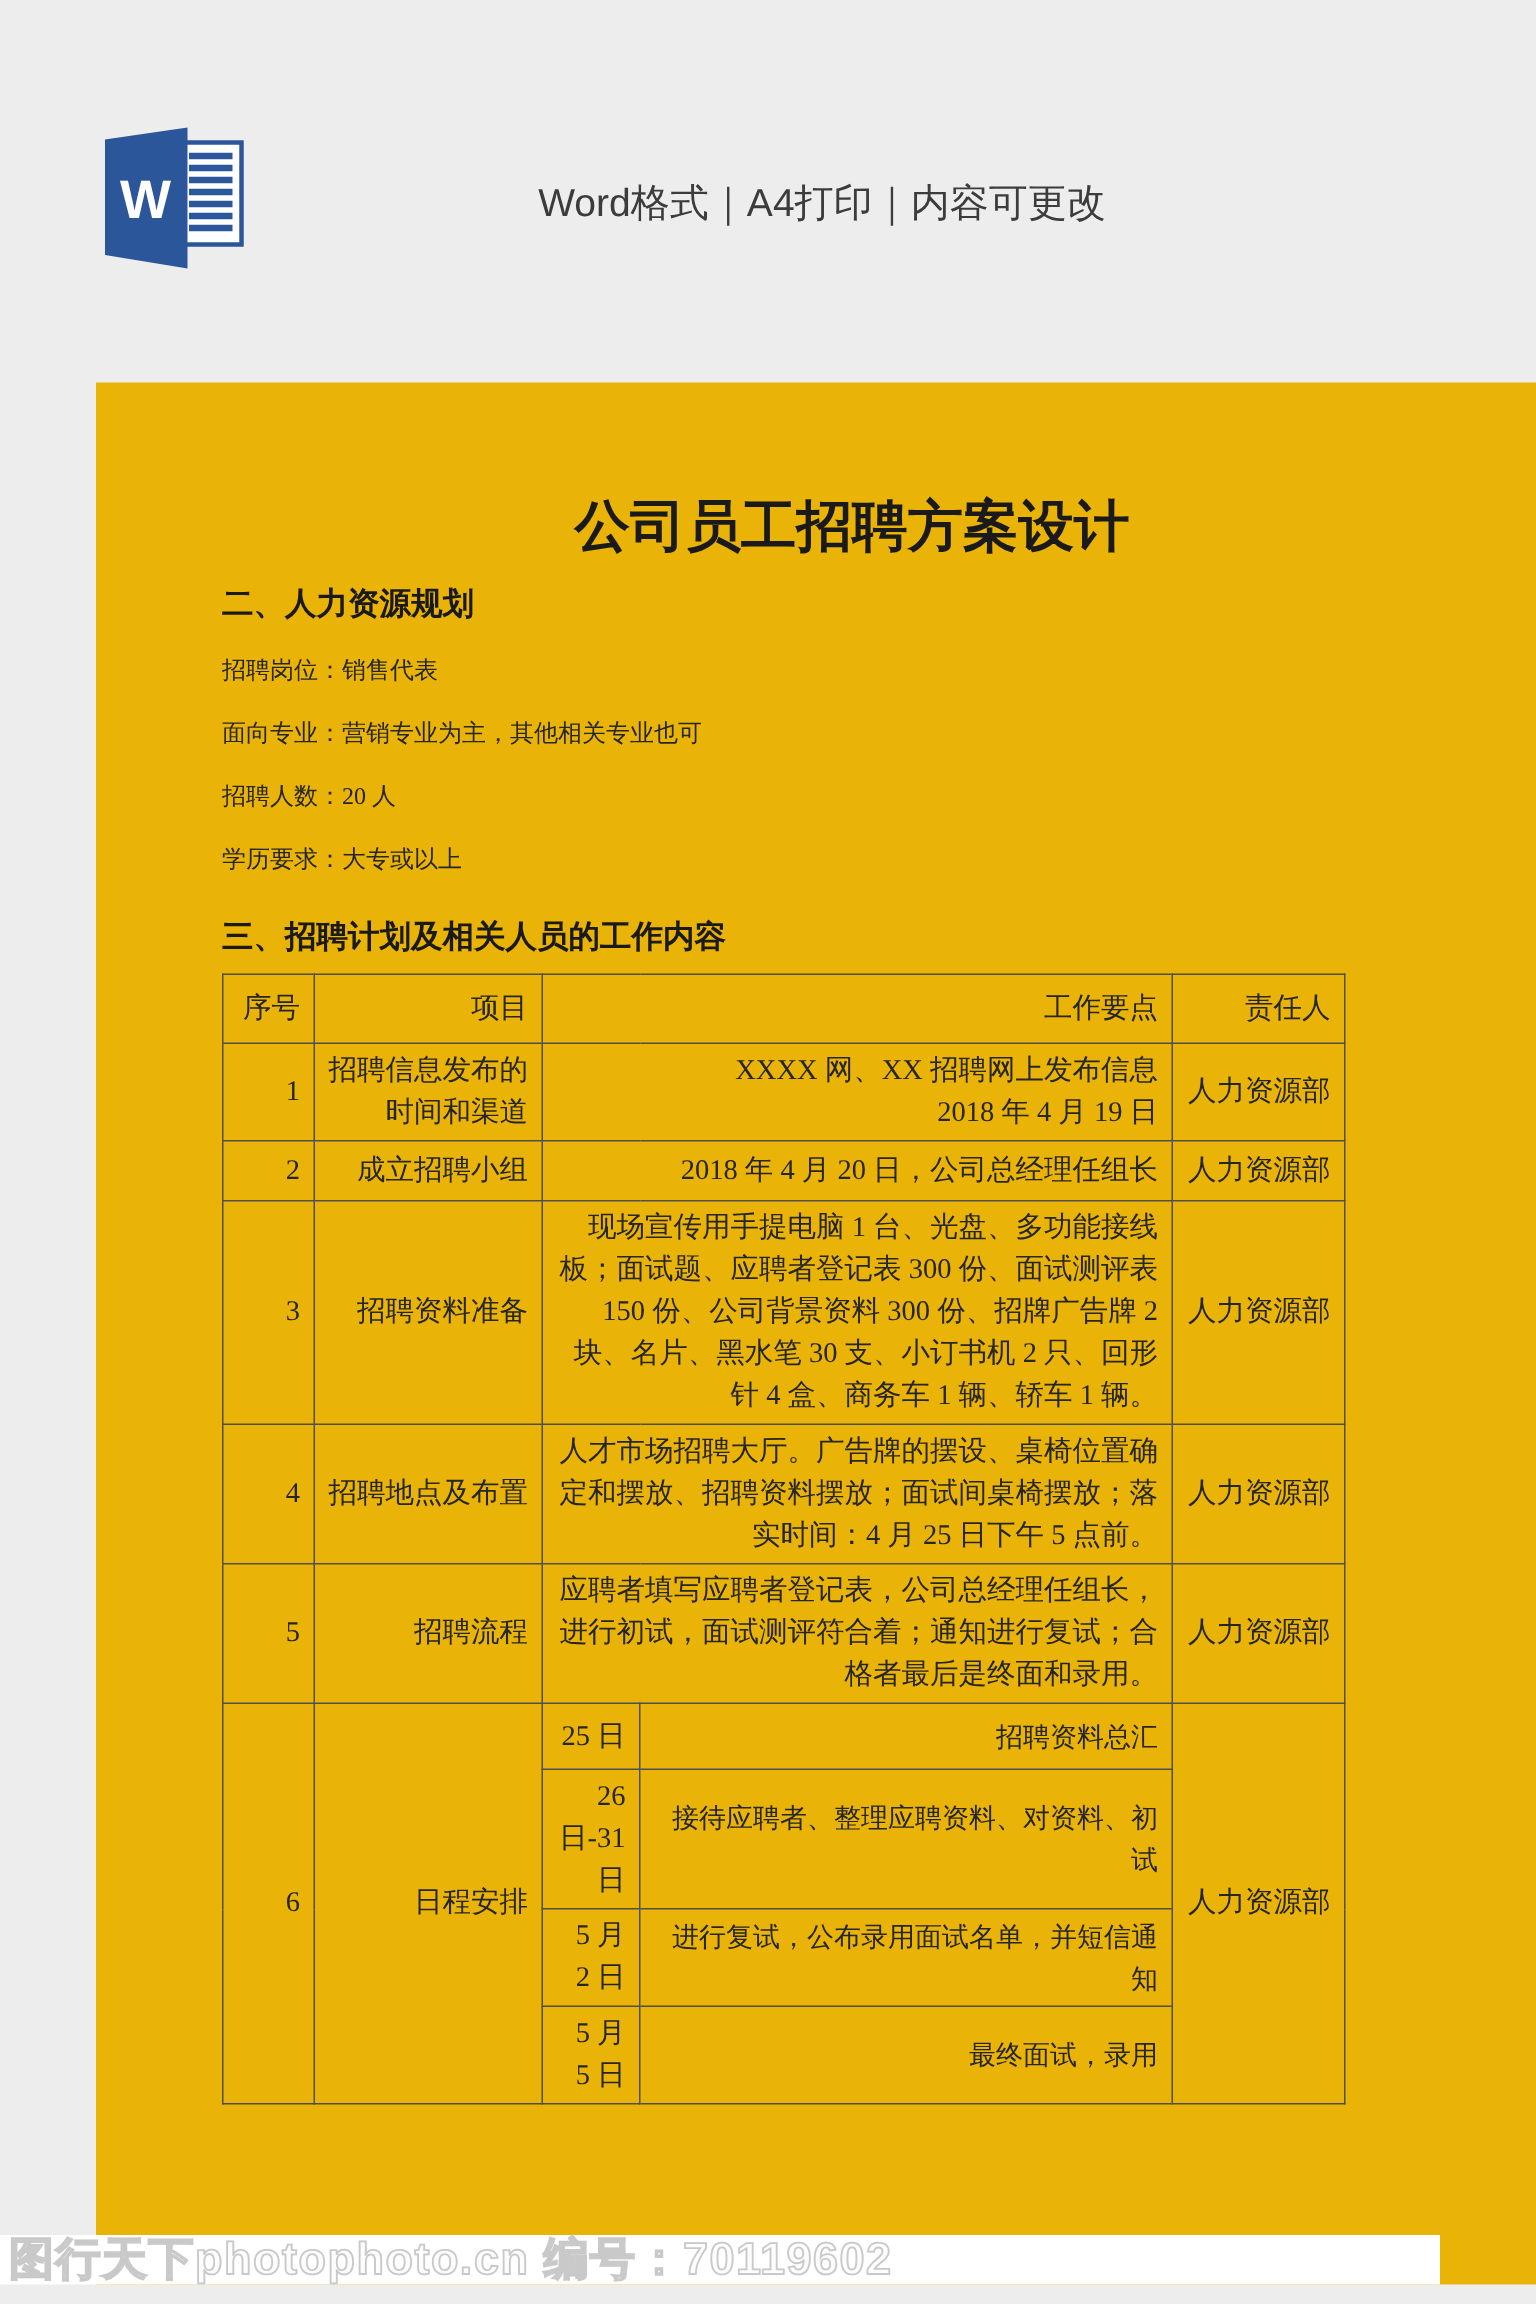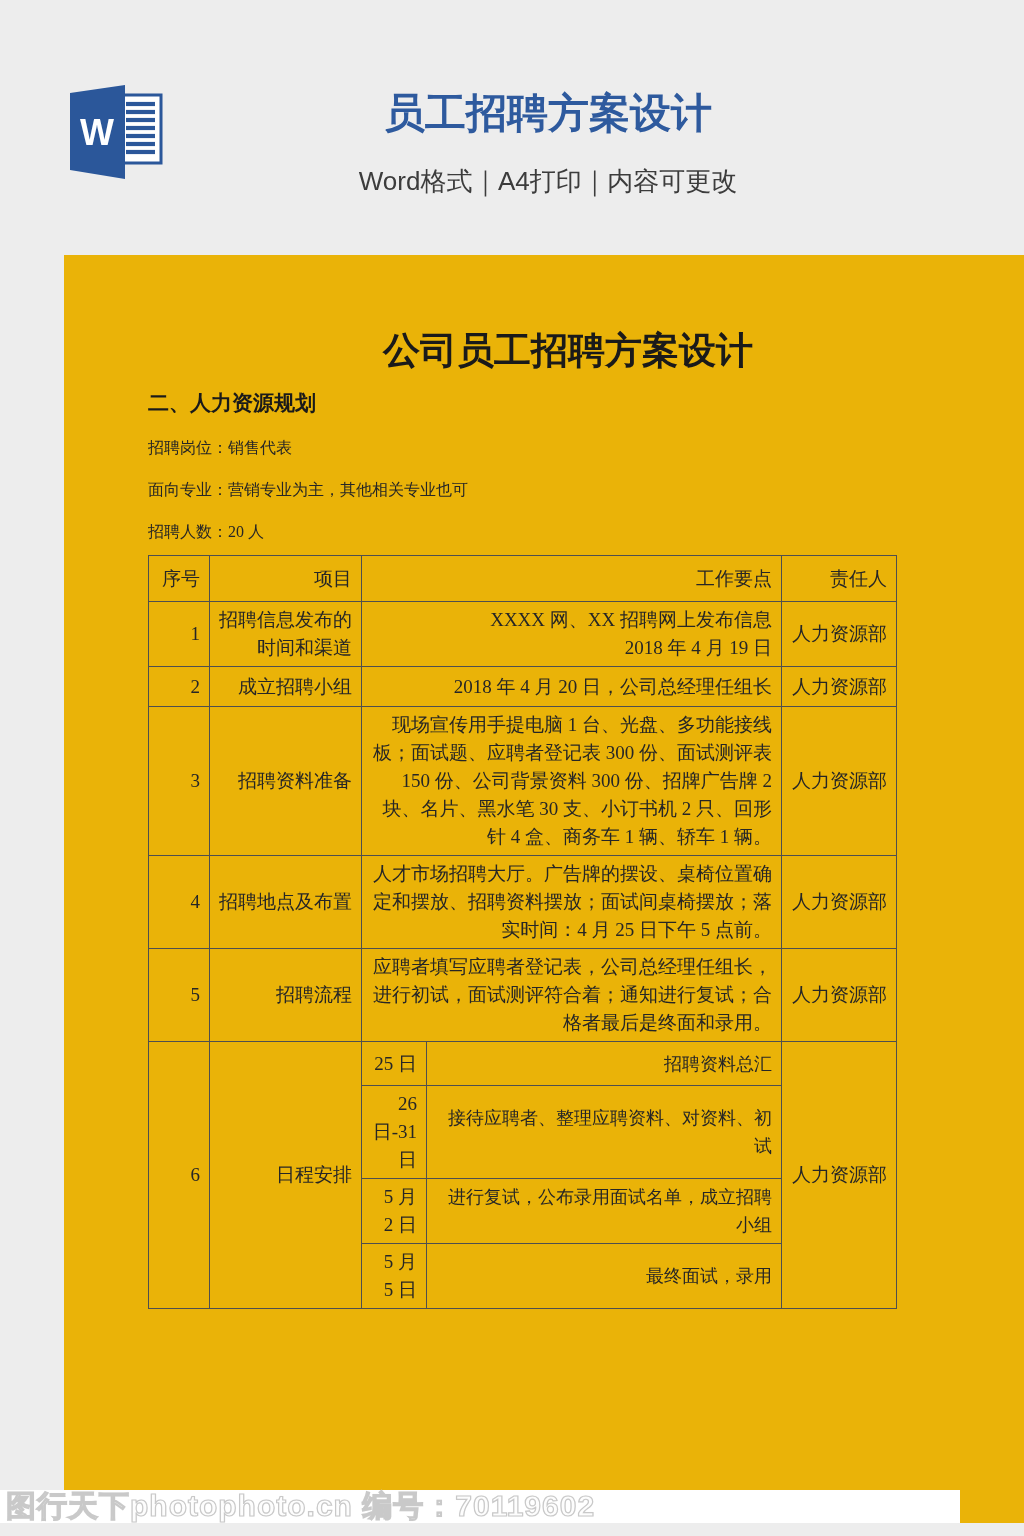--- a/index.html
+++ b/index.html
@@ -86,34 +86,35 @@
       <line x1="64" y1="62" x2="93" y2="62"></line>
       <line x1="64" y1="70" x2="93" y2="70"></line>
     </g>
 
     <polygon points="8,11 63,3 63,97 8,88" fill="#2b579a"></polygon>
     <text x="35" y="63" text-anchor="middle" font-family="Liberation Sans, DejaVu Sans, sans-serif" font-size="36" font-weight="bold" fill="#ffffff">W</text>
   </svg>
 </div>
 
 <div class="header-text">
-  <div class="header-title">员工招聘方案设计</div>
   <div class="header-subtitle">Word格式｜A4打印｜内容可更改</div>
 </div>
 
 <div class="page">
 
   <div class="doc-title">公司员工招聘方案设计</div>
 
 
   <div class="sec-heading">二、人力资源规划</div>
   <div class="info-line">招聘岗位：销售代表</div>
   <div class="info-line">面向专业：营销专业为主，其他相关专业也可</div>
   <div class="info-line">招聘人数：20 人</div>
+  <div class="info-line">学历要求：大专或以上</div>
 
+  <div class="sec-heading">三、招聘计划及相关人员的工作内容</div>
 
   <table class="plan">
     <colgroup>
       <col style="width:61px">
         <col style="width:152px">
         <col style="width:65px">
         <col style="width:355px">
         <col style="width:115px">
     </colgroup>
     <tbody>
@@ -168,21 +169,21 @@
         <td>25 日</td>
         <td class="sched-task">招聘资料总汇</td>
         <td rowspan="4">人力资源部</td>
       </tr>
       <tr style="height:58px">
         <td>26 日-31 日</td>
         <td class="sched-task">接待应聘者、整理应聘资料、对资料、初试</td>
       </tr>
       <tr style="height:62px">
         <td>5 月 2 日</td>
-        <td class="sched-task">进行复试，公布录用面试名单，成立招聘小组</td>
+        <td class="sched-task">进行复试，公布录用面试名单，并短信通知</td>
       </tr>
       <tr style="height:62px">
         <td>5 月 5 日</td>
         <td class="sched-task">最终面试，录用</td>
       </tr>
     </tbody>
   </table>
 </div>
 
 <div class="wm-bar"></div>

